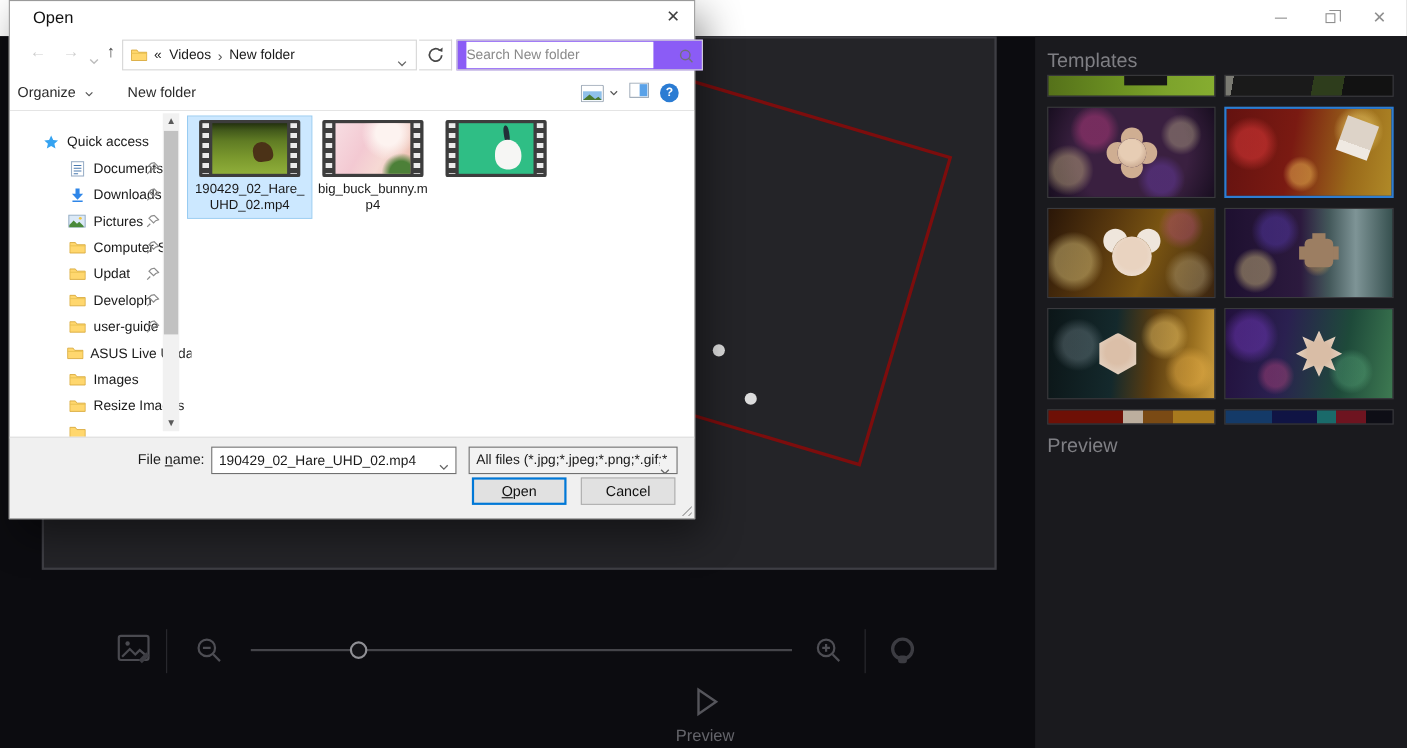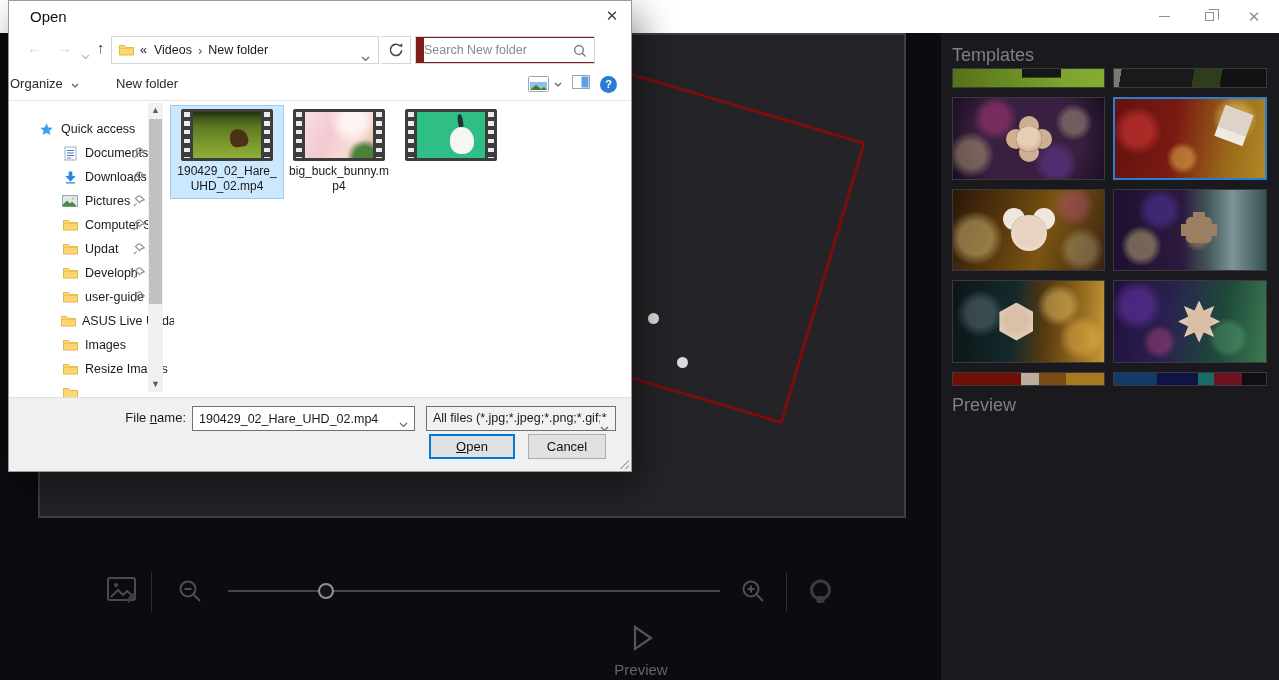--- a/index.html
+++ b/index.html
@@ -105,28 +105,28 @@
   .dlg-close { position:absolute; right:6px; top:4px; width:26px; height:22px; text-align:center; font-size:15px; color:#404040; line-height:22px; }
 
   .dlg-nav { position:absolute; left:0; top:33px; width:100%; height:32px; }
   .nav-arrow { position:absolute; top:5px; font-size:15px; }
   .disabled-arrow { color:#cfcfcf; }
   .addr-bar { position:absolute; left:102px; top:2px; width:268px; height:28px; border:1px solid #d6d6d6; background:#fff; display:flex; align-items:center; }
   .addr-bar .crumb { font-size:12.5px; color:#1a1a1a; white-space:nowrap; }
   .addr-sep { font-size:13px; color:#555; padding:0 6px; }
   .addr-caret { position:absolute; right:8px; top:11px; }
   .refresh-btn { position:absolute; left:372px; top:2px; width:30px; height:28px; border:1px solid #d6d6d6; border-left:none; display:flex; align-items:center; justify-content:center; background:#fff; }
-  .search-box { position:absolute; left:406px; top:2px; width:180px; height:28px; border:1px solid #d6d6d6; background:#7f1d1d;padding-left:40px; }
+  .search-box { position:absolute; left:406px; top:2px; width:224px; height:28px; border:1px solid #d6d6d6; background:#8b5cf6;padding-left:40px; }
   .search-box input { position:absolute; left:8px; top:1px; width:170px; height:24px; border:none; outline:none; font-size:12.5px; color:#333; font-family:inherit; }
   .search-box input::placeholder { color:#8a8a8a; }
   .search-mag { position:absolute; right:7px; top:7px; }
 
   .dlg-toolbar { position:absolute; left:0; top:70px; width:100%; height:29px; }
   .tb-item { position:absolute; top:5px; font-size:13px; color:#2b2b2b; }
-  .tb-organize { left:1px;text-align:center; } .tb-newfolder { left:107px; }
+  .tb-organize { left:7px;text-align:center; } .tb-newfolder { left:107px; }
   .tb-caret { margin-left:5px; }
   .tb-right-icons { position:absolute; right:14px; top:4px; display:flex; align-items:center; gap:10px; }
   .help-btn { width:17px; height:17px; border-radius:50%; background:#2b7cd3; color:#fff; font-size:11px; font-weight:bold; text-align:center; line-height:17px; }
   .dlg-sep { position:absolute; left:0; top:99px; width:100%; border-top:1px solid #e4e4e4; }
 
   .dlg-body { position:absolute; left:0; top:100px; width:100%; height:298px; background:#fff; overflow:hidden; }
   .sidebar { position:absolute; left:0; top:0; width:165px; height:100%; overflow:hidden; }
   .sb-item { position:relative; height:24px; display:flex; align-items:center; font-size:12.5px; color:#1a1a1a; white-space:nowrap; }
   .sb-item .sb-icon { display:inline-flex; width:18px; justify-content:center; margin-right:6px; }
   .sb-root { padding-left:28px; } .sb-child { padding-left:52px; }
@@ -158,21 +158,21 @@
   .dlg-footer { position:absolute; left:0; bottom:0; width:100%; height:74px; background:#f0f0f0; border-top:1px solid #dfdfdf; }
   .fn-label { position:absolute; left:0; top:12px; width:177px; text-align:right; font-size:13px; color:#1a1a1a; }
   .key-u { text-decoration:underline; }
   .combo { position:absolute; top:8px; height:25px; border:1px solid #707070; background:#fff; font-size:12.5px; color:#1a1a1a; }
   .combo-filename { left:183px; width:223px; }
   .combo-filename input { position:absolute; left:0; top:0; width:198px; height:23px; border:none; outline:none; padding-left:6px; font-size:12.5px; color:#1a1a1a; font-family:inherit; background:transparent; }
   .combo-filter { left:417px; width:190px; background:#f2f2f2; line-height:23px; padding-left:6px; white-space:nowrap; overflow:hidden; }
   .combo .c-caret { position:absolute; right:6px; top:10px; }
   .btn { position:absolute; top:36px; height:25px; font-size:13px; color:#0f0f0f; text-align:center; line-height:22px; }
   .btn-open { left:420px; width:86px; background:#e1e1e1; border:2px solid #0078d7; }
-  .btn-cancel { left:519px; width:78px; background:#e1e1e1; border:1px solid #adadad; line-height:23px; }
+  .btn-cancel { left:519px; width:86px; background:#e1e1e1; border:1px solid #adadad; line-height:23px; }
   .resize-grip { position:absolute; right:2px; bottom:2px; width:11px; height:11px;
     background:repeating-linear-gradient(135deg, transparent 0 2px, #b0b0b0 2px 3.5px); clip-path:polygon(100% 0,100% 100%,0 100%); }
 </style>
 </head>
 <body>
 
 <div id="screen">
 
   <div class="app-titlebar">
     <div class="win-ctl ctl-min">

